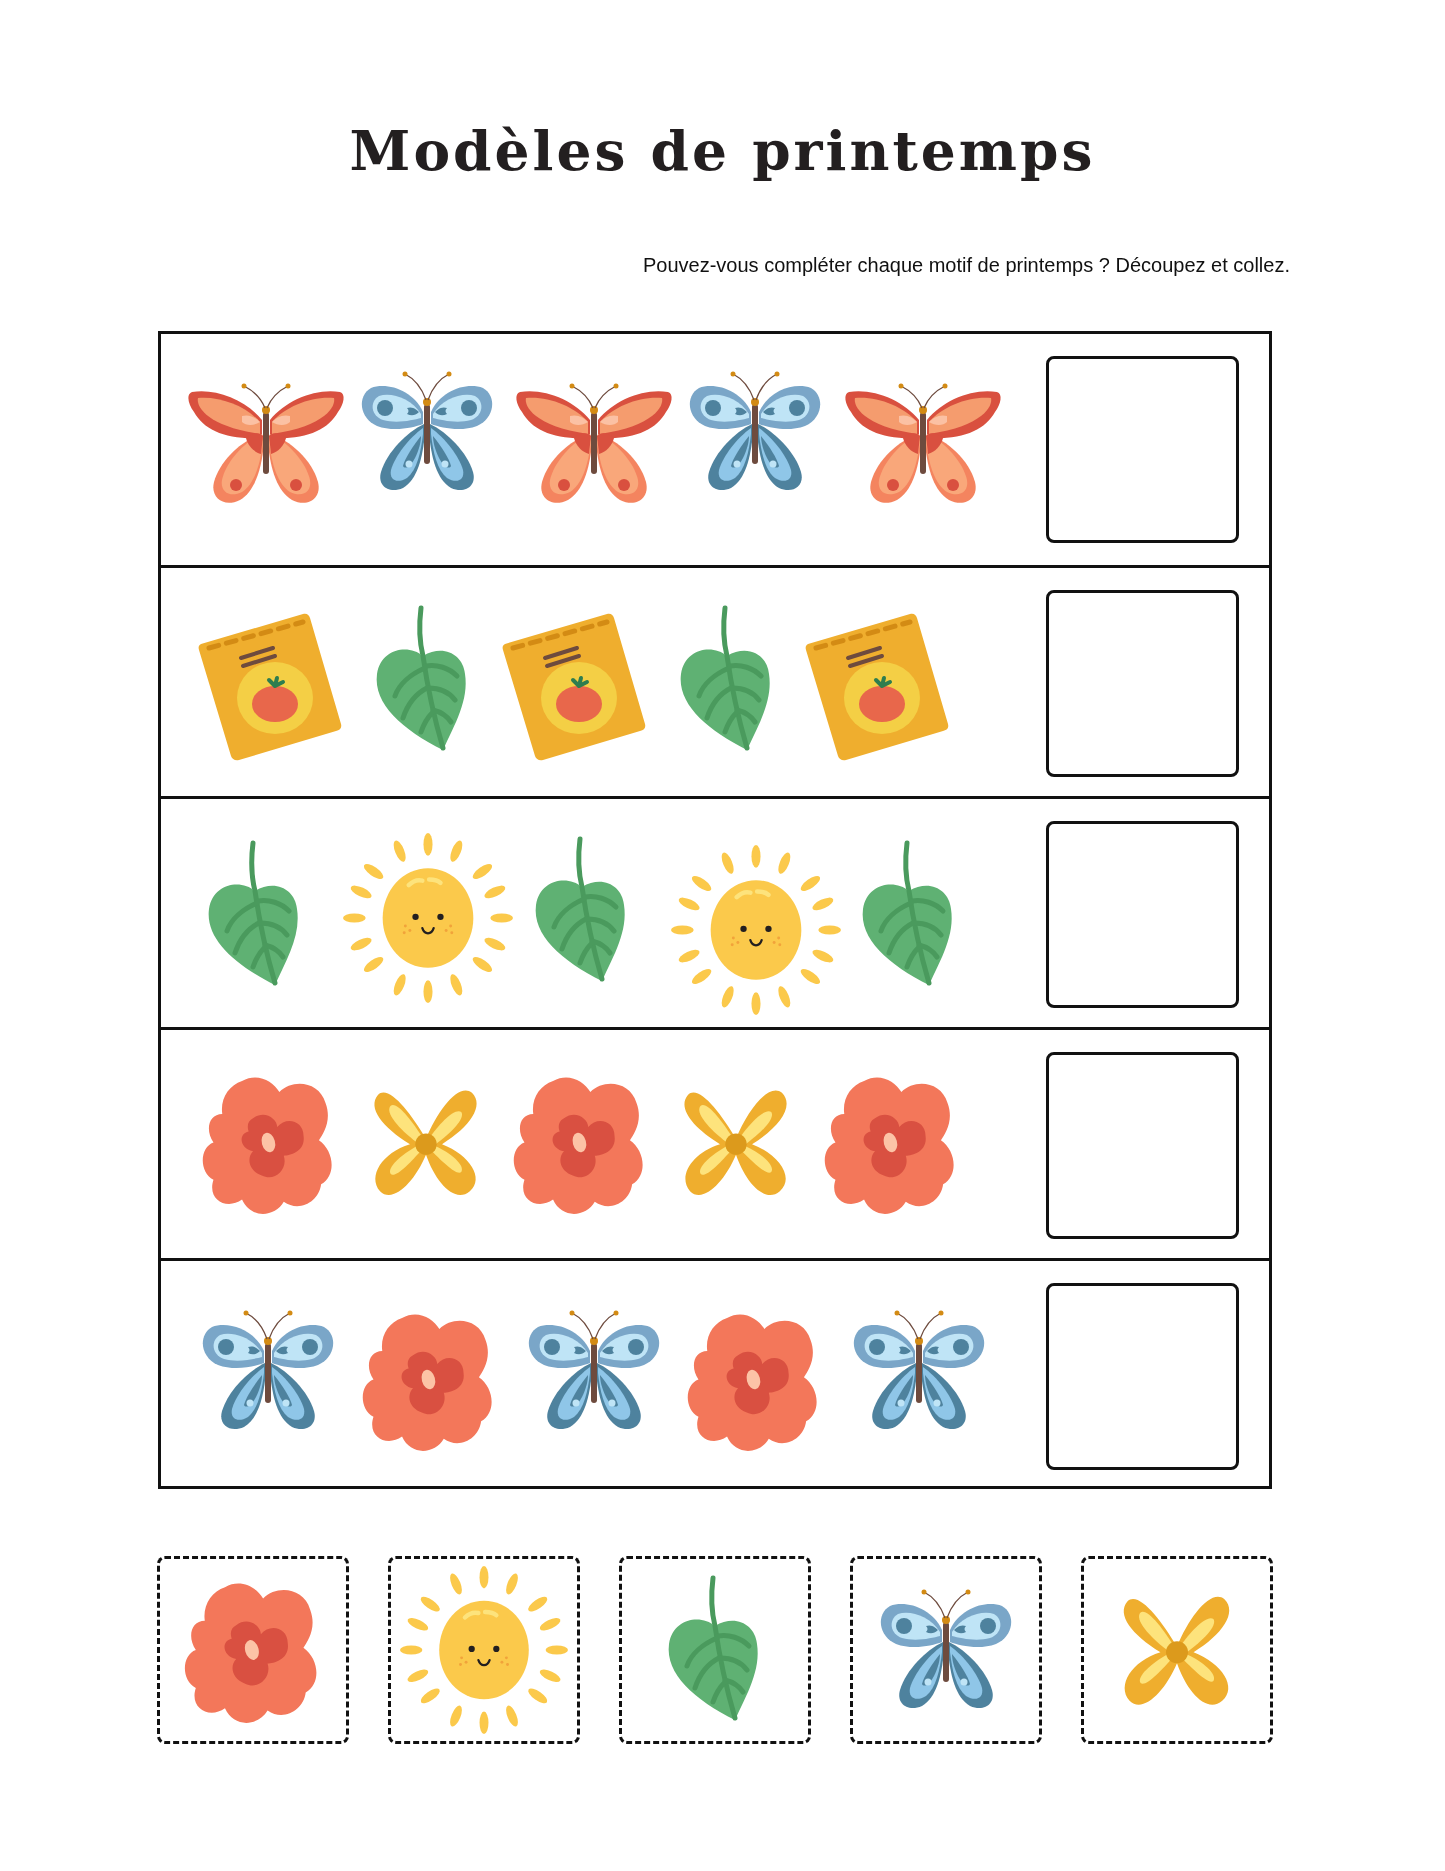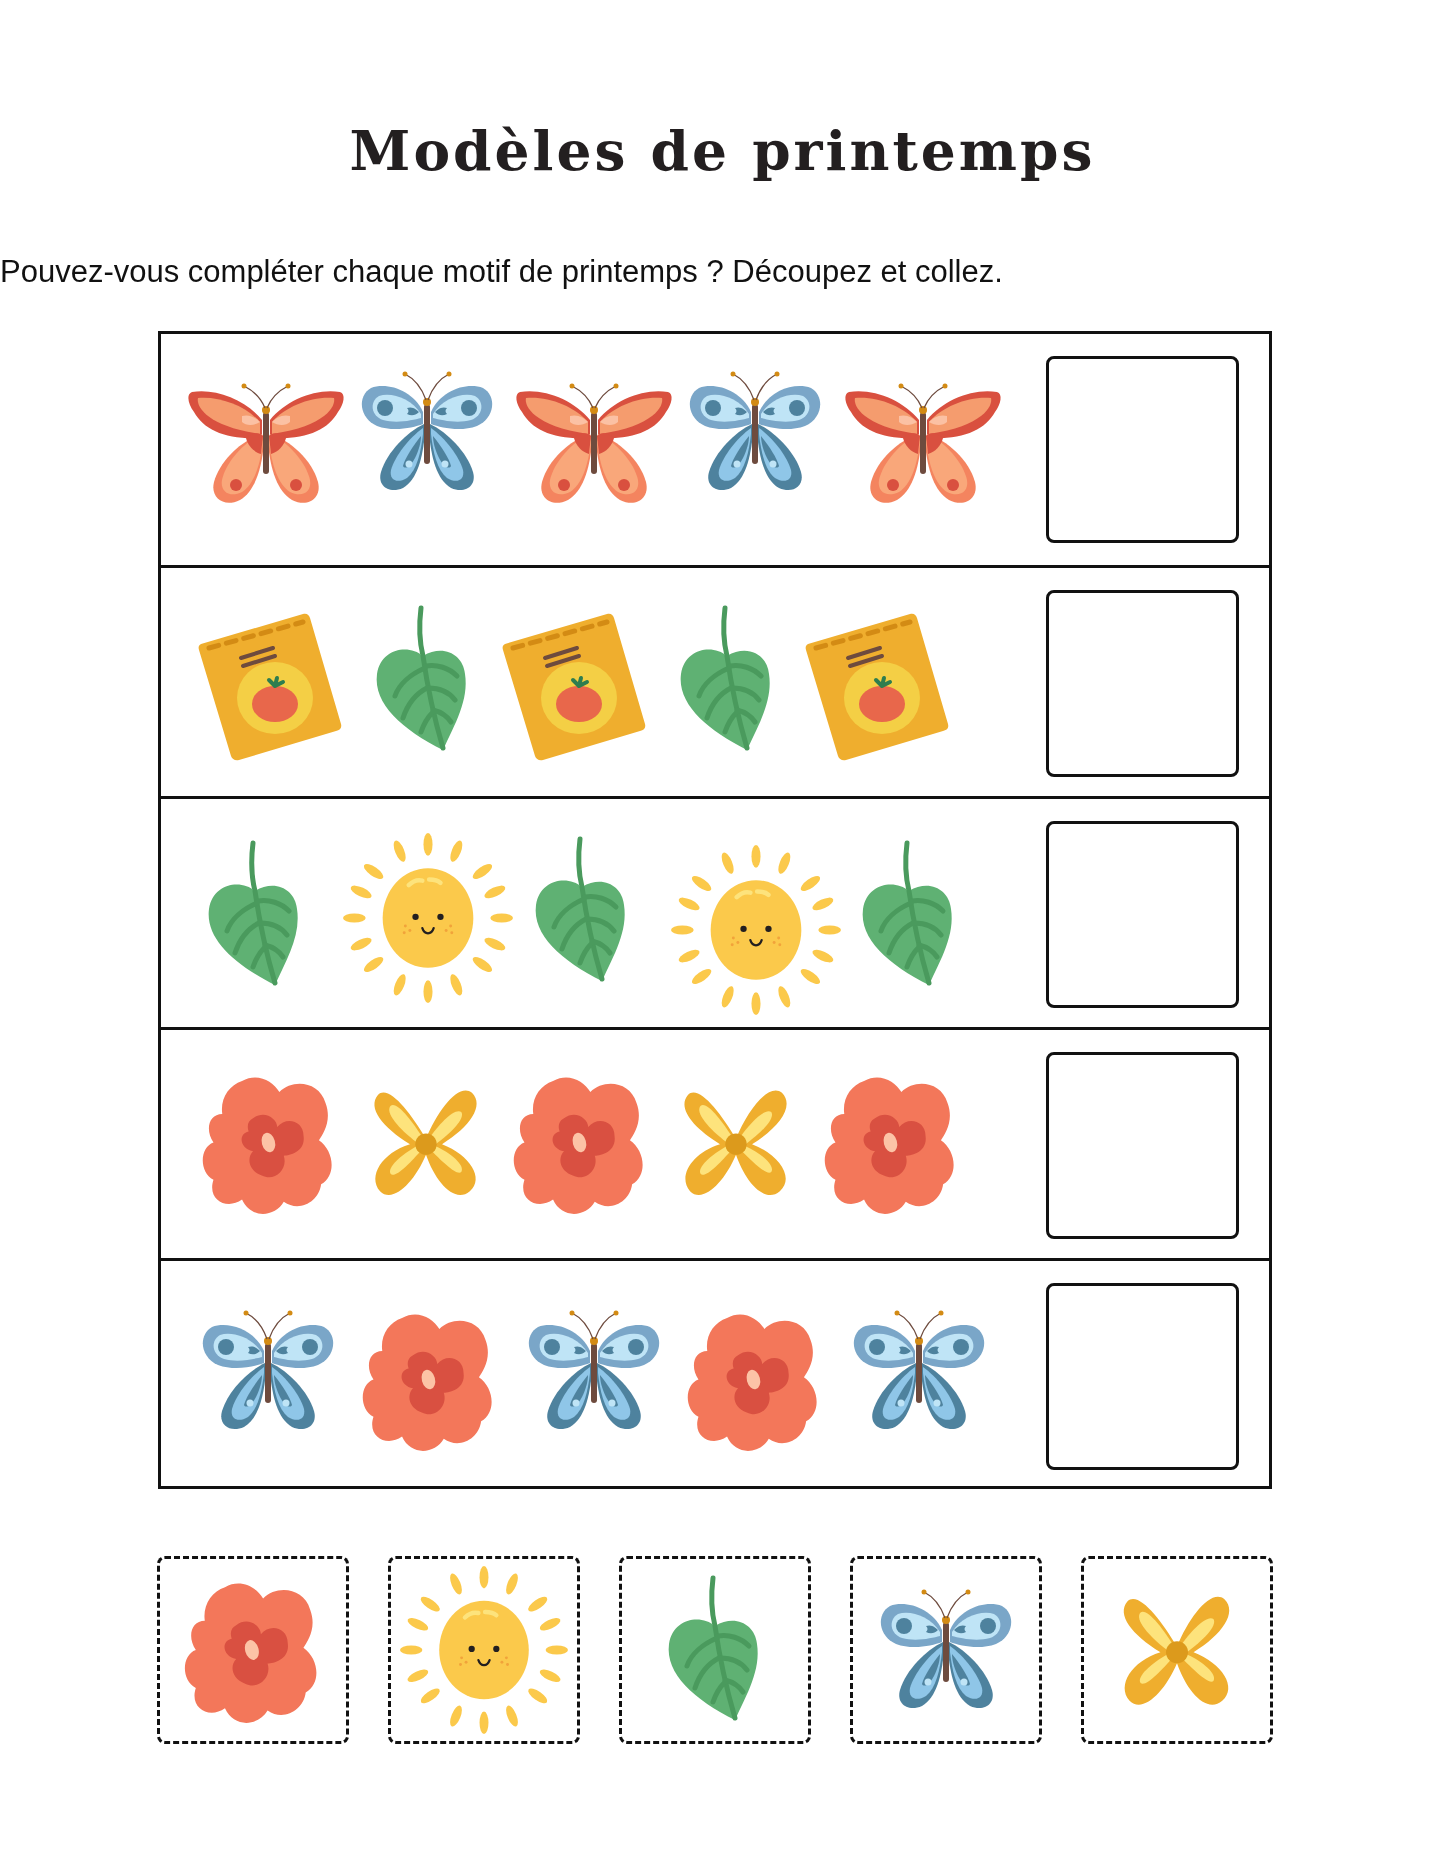--- a/index.html
+++ b/index.html
@@ -1,18 +1,18 @@
 <!DOCTYPE html>
 <html><head>
 <meta charset="utf-8">
 <style>
   html,body{margin:0;padding:0;background:#ffffff;}
   body{width:1445px;height:1871px;position:relative;overflow:hidden;font-family:"Liberation Sans",sans-serif;color:#231f20;}
   .title{position:absolute;left:0;width:1445px;top:118px;text-align:center;font-family:"DejaVu Serif","Liberation Serif",serif;font-weight:bold;font-size:55px;letter-spacing:3px;color:#231f20;margin:0;}
-  .subtitle{position:absolute;left:0;width:1290px;top:254px;text-align:left;font-family:"Liberation Sans",sans-serif;font-size:31px;color:#111;}
+  .subtitle{position:absolute;left:0;width:1290px;top:254px;text-align:right;font-family:"Liberation Sans",sans-serif;font-size:20px;color:#111;}
   .grid{position:absolute;left:158px;top:331px;width:1108px;height:1152px;border:3px solid #111;box-sizing:content-box;}
   .row{position:absolute;left:0;width:1108px;height:231px;}
   .row.div{border-top:3px solid #111;}
   .answer-box{position:absolute;left:885px;top:22px;width:187px;height:181px;border:3px solid #111;border-radius:8px;background:#fff;}
   .icon{position:absolute;}
   .icon svg{display:block;}
   .pieces{position:absolute;top:1556px;left:0;width:1445px;height:190px;}
   .piece{position:absolute;top:0;width:186px;height:182px;border:3px dashed #111;border-radius:8px;background:#fff;}
   .piece .icon{left:50%;top:50%;transform:translate(-50%,-50%);}
 </style>

